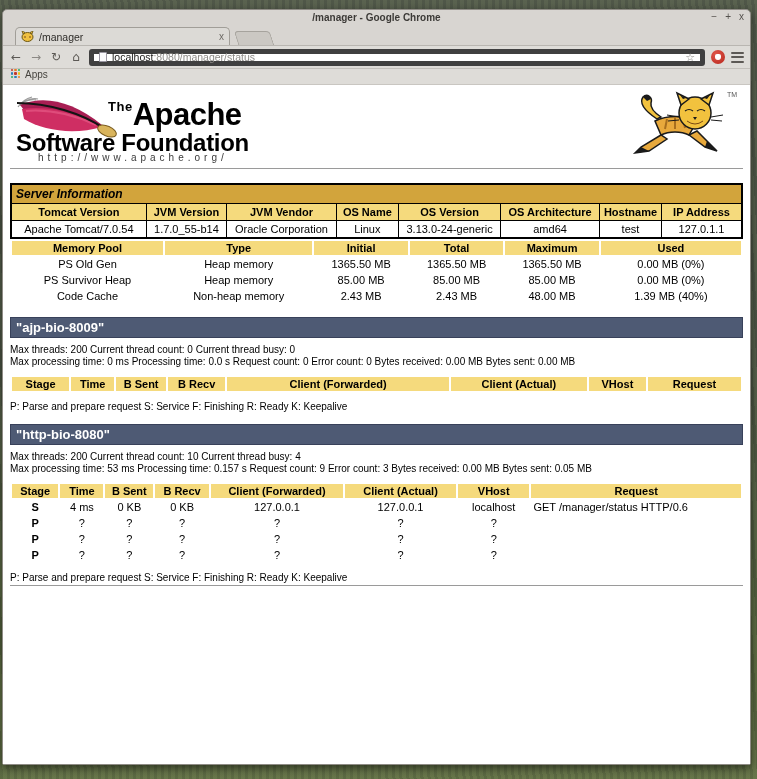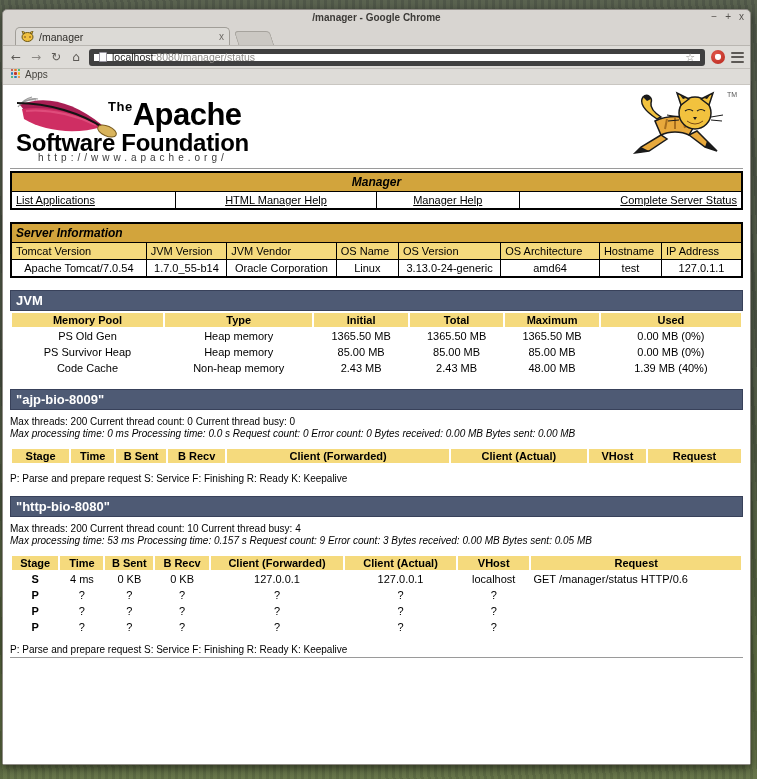--- a/index.html
+++ b/index.html
@@ -80,36 +80,36 @@
   h1.page-title { text-align:center; font-size:17px; font-weight:bold; margin:10px 0 16px 0; }
 
   :root { --gold-dark:#d2a43c; --gold-light:#f5da7d; --slate:#4e5a74; }
 
   table { width:100%; table-layout:fixed; font-size:11px; }
 
   
   table.bordered { border-collapse:collapse; border:2px solid #000; }
   table.bordered td { border:1px solid #000; padding:2px 4px; }
   td.title-cell { background:var(--gold-dark); font-weight:bold; font-style:italic; font-size:12px; }
-  table.bordered .colhdr { background:var(--gold-light); font-weight:normal; }
+  table.bordered .colhdr { background:var(--gold-light); font-weight:bold; text-align:center; }
   table.bordered tbody td { text-align:center; }
   #manager-table td a { color:#000; }
   #manager-table .al { text-align:left; } #manager-table .ac { text-align:center; } #manager-table .ar { text-align:right; }
 
   
   table.spacing { border-collapse:separate; border-spacing:2px; }
   table.spacing .colhdr { background:var(--gold-light); font-weight:bold; text-align:center; padding:1px 2px; }
   table.spacing tbody td { text-align:center; padding:1px 2px; }
   table.conn tbody td:first-child { font-weight:bold; }
   table.conn tbody td:last-child { text-align:left; }
 
   .section-bar { background:var(--slate); border:1px solid #38415a; color:#fff; font-weight:bold; font-size:13px;
     padding:2px 5px; margin-top:12px; }
   .stats-line { font-size:10px; margin-top:6px; }
-  .stats-line + .stats-line { margin-top:1px;font-style:italic; }
+  .stats-line + .stats-line { margin-top:1px; }
   .stats-line.pad-b { margin-bottom:8px; }
   .legend-line { font-size:10px; margin:8px 0 2px 0; }
   .gap { height:12px; }
 </style>
 </head>
 <body>
 
 <div class="window">
 
   <div class="titlebar">
@@ -201,39 +201,20 @@
           <path d="M66,26 h4 l-2,3 Z" fill="#1a1a1a"></path>
           <path d="M52,26 L40,24 M52,29 L41,30 M84,26 L96,24 M84,29 L95,30" stroke="#1a1a1a" stroke-width="1"></path>
         </svg>
         <span class="tm">TM</span>
       </div>
     </div>
 
     <hr class="rule">
 
 
-    <table class="bordered" id="manager-table">
-      <colgroup>
-          <col style="width:22.5%">
-          <col style="width:27.5%">
-          <col style="width:19.5%">
-          <col style="width:30.5%">
-        </colgroup>
-      <tbody>
-          <tr>
-            <td class="title-cell" colspan="4">Manager</td>
-          </tr>
-      <tr>
-        <td class="al"><a href="#">List Applications</a></td>
-        <td class="ac"><a href="#">HTML Manager Help</a></td>
-        <td class="ac"><a href="#">Manager Help</a></td>
-        <td class="ar"><a href="#">Complete Server Status</a></td>
-      </tr>
-    </tbody>
-      </table>
 
     <div class="gap"></div>
 
     <table class="bordered" id="server-info-table">
       <colgroup>
           <col style="width:18.5%">
           <col style="width:11%">
           <col style="width:15%">
           <col style="width:8.5%">
           <col style="width:14%">
@@ -263,21 +244,20 @@
             <td>Oracle Corporation</td>
             <td>Linux</td>
             <td>3.13.0-24-generic</td>
             <td>amd64</td>
             <td>test</td>
             <td>127.0.1.1</td>
           </tr>
         </tbody>
     </table>
 
-    <div class="section-bar">JVM</div>
     <table class="spacing" id="memory-table">
       <colgroup>
           <col style="width:21%">
           <col style="width:20.5%">
           <col style="width:13%">
           <col style="width:13%">
           <col style="width:13%">
           <col style="width:19.5%">
         </colgroup>
       <thead>

